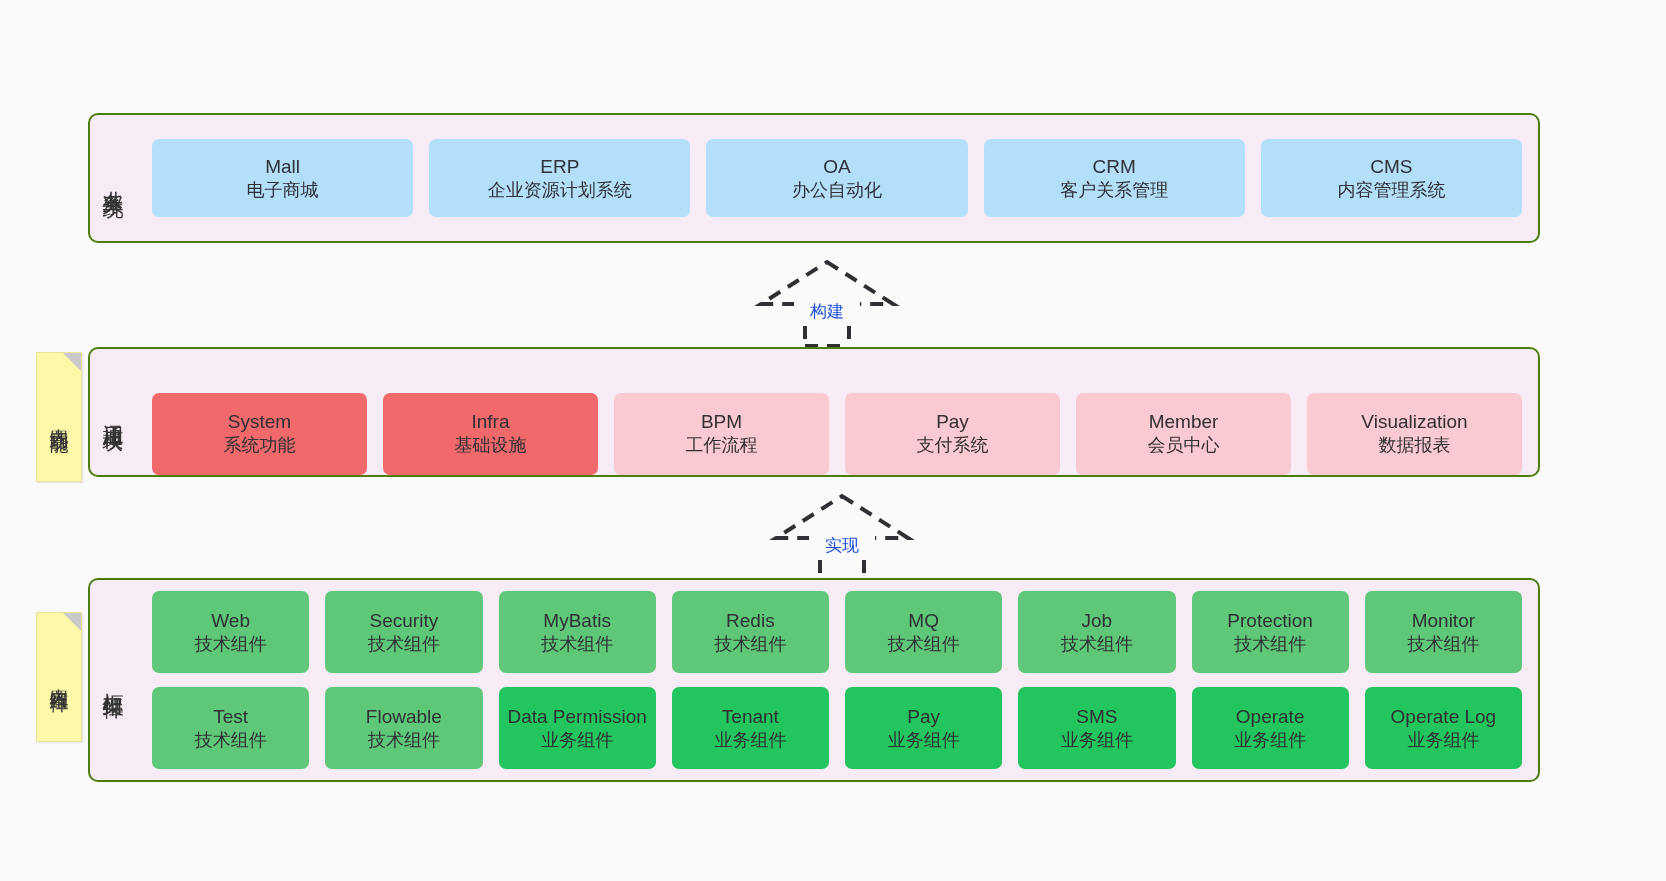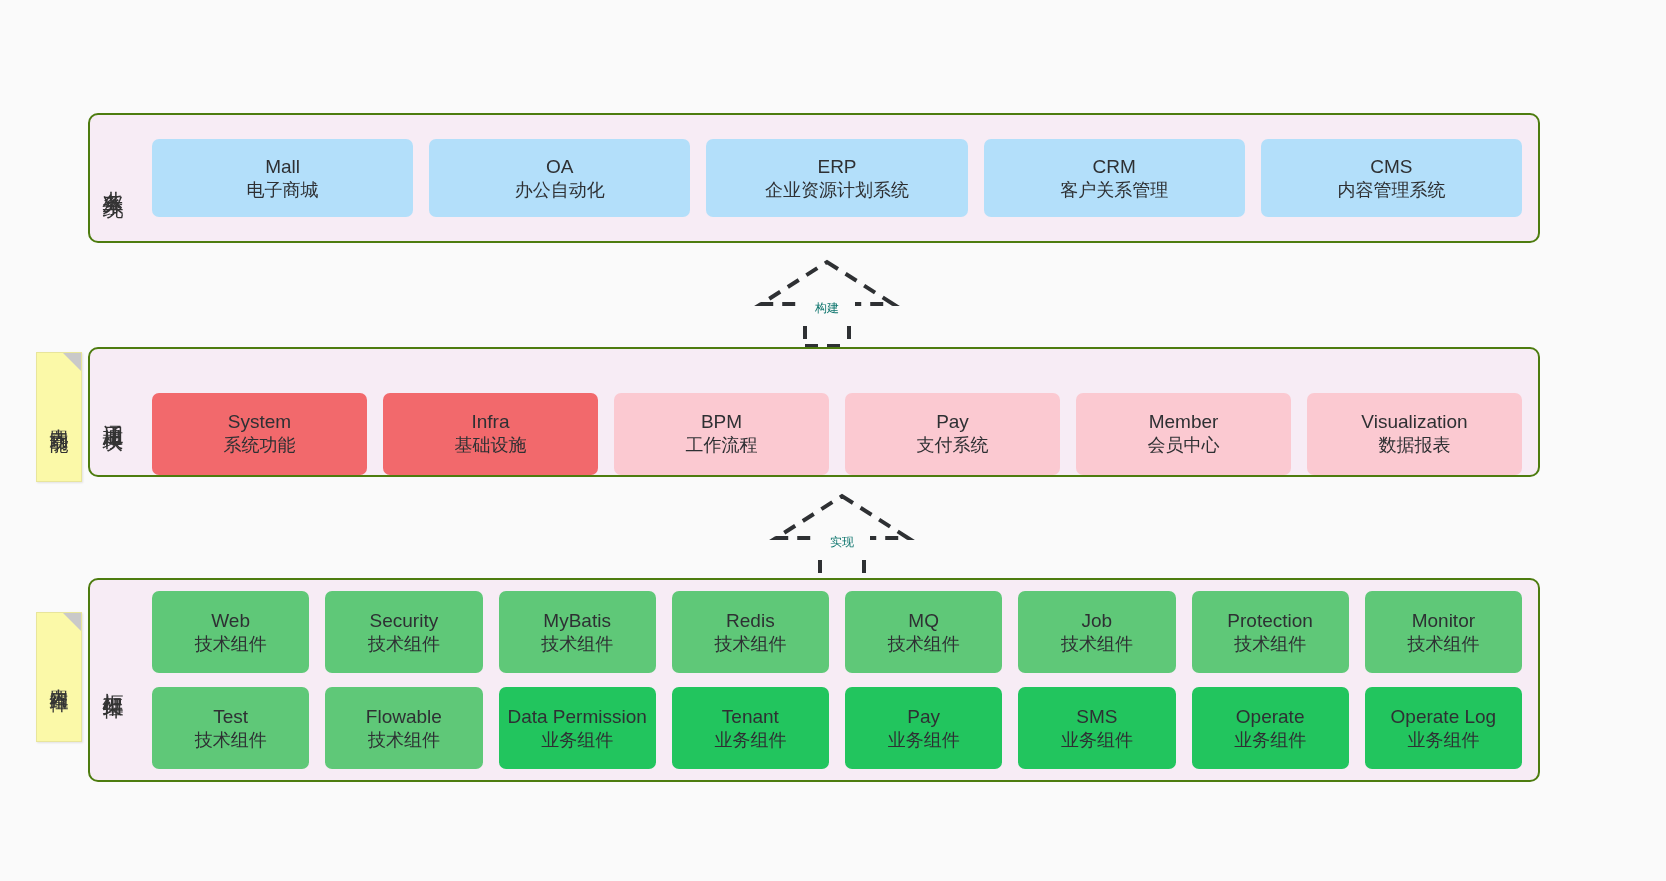--- a/index.html
+++ b/index.html
@@ -116,22 +116,22 @@
     border-left: 18px solid transparent;
   }
 
   
   .connector { position: absolute; }
   .connector svg { display: block; overflow: visible; }
   .connector .conn-label {
     position: absolute;
     left: 50%;
     transform: translateX(-50%);
-    font-size: 12px;
-    color: #0f766e;
+    font-size: 17px;
+    color: #1d4ed8;
     background: #FAFAFA;
     padding: 0 16px;
     white-space: nowrap;
     user-select: none;
   }
 </style>
 </head>
 <body>
 
 <div id="stage">
@@ -139,26 +139,26 @@
   <div class="layer h-business" style="left:88px; top:113px; width:1452px; height:130px;">
     <div class="layer-title">业务系统</div>
     <div class="layer-body">
       <div class="row">
 
         <div class="node c-blue">
           <span class="t-en">Mall</span>
           <span class="t-cn">电子商城</span>
         </div>
         <div class="node c-blue">
+          <span class="t-en">ERP</span>
+          <span class="t-cn">企业资源计划系统</span>
+        </div>
+        <div class="node c-blue">
           <span class="t-en">OA</span>
           <span class="t-cn">办公自动化</span>
-        </div>
-        <div class="node c-blue">
-          <span class="t-en">ERP</span>
-          <span class="t-cn">企业资源计划系统</span>
         </div>
         <div class="node c-blue">
           <span class="t-en">CRM</span>
           <span class="t-cn">客户关系管理</span>
         </div>
         <div class="node c-blue">
           <span class="t-en">CMS</span>
           <span class="t-cn">内容管理系统</span>
         </div>
 

